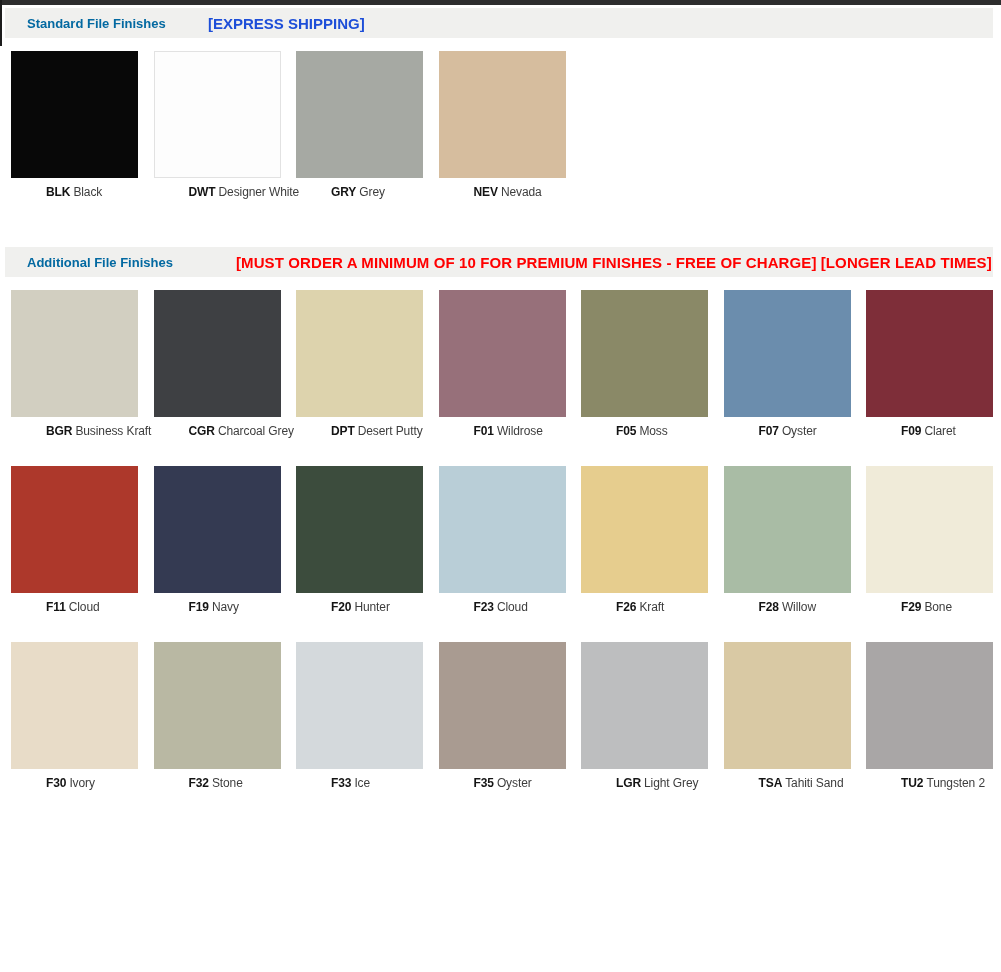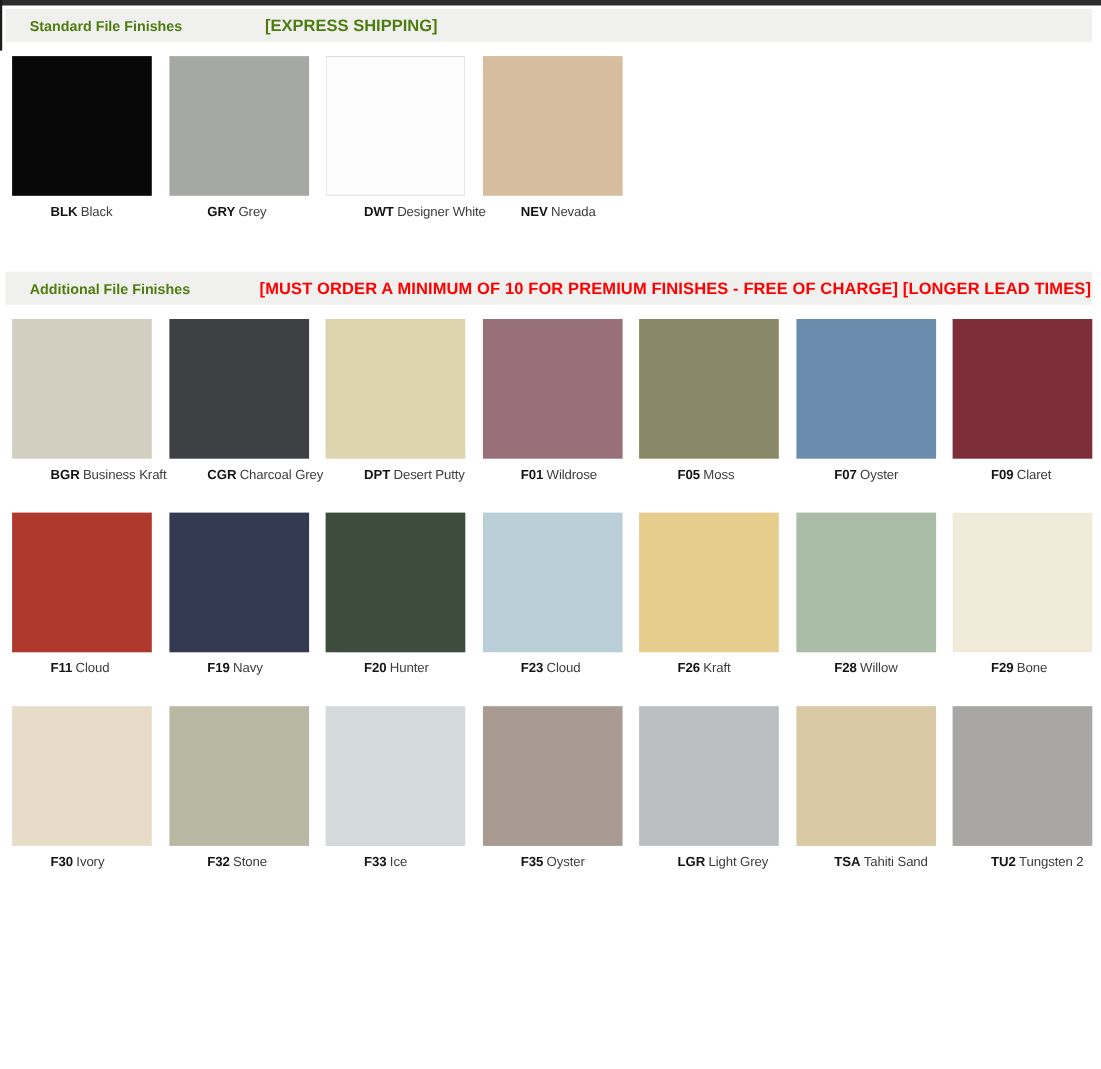--- a/index.html
+++ b/index.html
@@ -23,21 +23,21 @@
     position: absolute; left: 5px;
     width: 988px; height: 30px;
     display: flex; align-items: center;
   }
   #band-1 { top: 8px; }
   #band-2 { top: 247px; }
   .section-title {
     margin-left: 22px;
     font-size: 13px;
     font-weight: bold;
-    color: #4d7c0f;
+    color: #0369a1;
     white-space: nowrap;
   }
   .band-note {
     position: absolute; left: 203px;
     font-size: 15px;
     font-weight: bold;
     white-space: nowrap;
     letter-spacing: 0;
   }
   #band-2 .band-note { letter-spacing: 0.1px; }
@@ -72,35 +72,35 @@
 </head>
 <body>
 
 <div class="page">
 
   <div class="top-bar" style="background: rgb(45, 45, 45);"></div>
   <div class="left-notch"></div>
 
   <div class="band" id="band-1" style="background: rgb(240, 240, 238);">
     <span class="section-title">Standard File Finishes</span>
-    <span class="band-note" style="color: #4d7c0f; margin-left: 33px;">[EXPRESS SHIPPING]</span>
+    <span class="band-note" style="color: #1d4ed8;">[EXPRESS SHIPPING]</span>
   </div>
 
   <div class="grid" id="grid-0">
       <div class="cell">
     <div class="tile" style="background: rgb(8, 8, 8);"></div>
     <div class="label"><span class="code">BLK</span><span class="name">Black</span></div>
   </div>
       <div class="cell">
+    <div class="tile bordered" style="background: rgb(253, 253, 253);"></div>
+    <div class="label"><span class="code">DWT</span><span class="name">Designer White</span></div>
+  </div>
+      <div class="cell">
     <div class="tile" style="background: rgb(166, 169, 163);"></div>
     <div class="label"><span class="code">GRY</span><span class="name">Grey</span></div>
-  </div>
-      <div class="cell">
-    <div class="tile bordered" style="background: rgb(253, 253, 253);"></div>
-    <div class="label"><span class="code">DWT</span><span class="name">Designer White</span></div>
   </div>
       <div class="cell">
     <div class="tile" style="background: rgb(214, 189, 158);"></div>
     <div class="label"><span class="code">NEV</span><span class="name">Nevada</span></div>
   </div>
     </div>
 
   <div class="band" id="band-2" style="background: rgb(240, 240, 238); text-align: center;">
     <span class="section-title">Additional File Finishes</span>
     <span class="band-note" style="color: rgb(255, 0, 0); padding-left: 28px;">[MUST ORDER A MINIMUM OF 10 FOR PREMIUM FINISHES - FREE OF CHARGE] [LONGER LEAD TIMES]</span>

